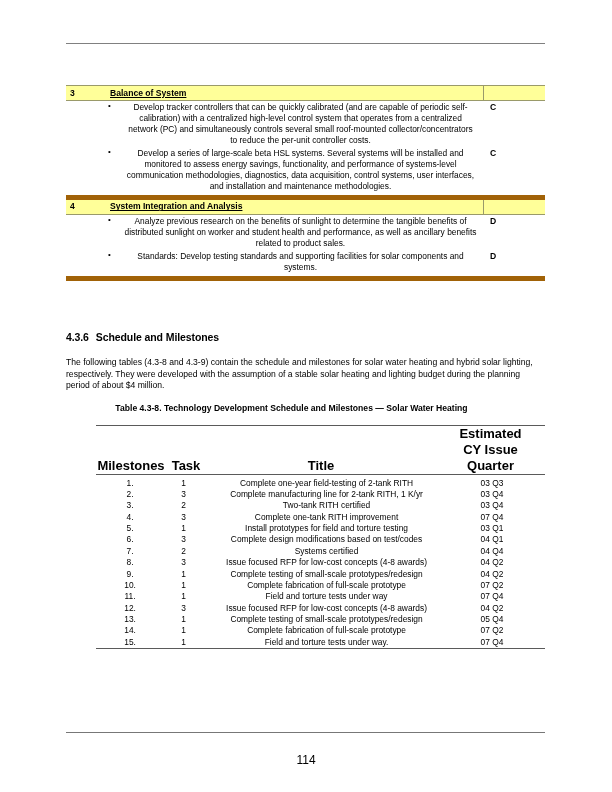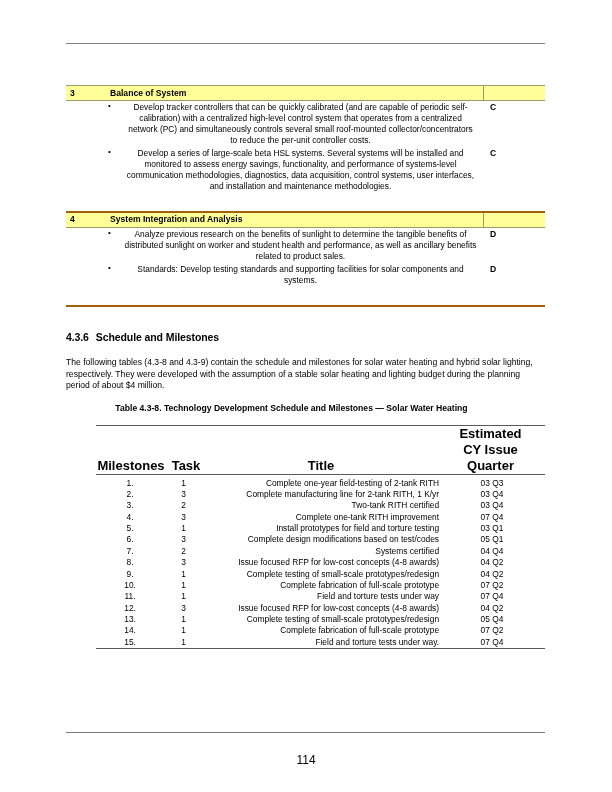--- a/index.html
+++ b/index.html
@@ -56,20 +56,21 @@
     border-bottom: 1px solid #9a9a6a;
     padding: 1.5px 0 2px 0;
     line-height: 1.2;
   }
   td.sec-num {
     width: 40px;
     padding-left: 4px !important;
   }
   td.sec-title {
     padding-left: 0 !important;
+    text-decoration: underline;
   }
   td.sec-blank {
     width: 55px;
     border-left: 1px solid #9a9a6a;
   }
 
   tr.bullet-row > td {
     padding-top: 1px;
     padding-bottom: 1px;
   }
@@ -92,22 +93,22 @@
     font-size: 8px;
   }
   td.code-cell {
     width: 55px;
     font-weight: bold;
     font-size: 8.6px;
     padding-left: 7px !important;
     white-space: nowrap;
   }
   tr.last-row > td {
-    border-bottom: 2px solid #a16207;
-    padding-bottom: 19px;
+    border-bottom: 5px solid #a16207;
+    padding-bottom: 3px;
   }
 
   
   .sec-heading {
     position: absolute;
     left: 66px;
     top: 331px;
     font-size: 10.5px;
     font-weight: bold;
     letter-spacing: -0.1px;
@@ -160,21 +161,21 @@
   }
   .thead-rule-bot {
     height: 1px;
     background: #5a5a5a;
     width: 449px;
   }
   .tbody-spacer { height: 3px; }
 
   th.c-ms, td.c-ms { width: 70px; text-align: center; }
   th.c-task, td.c-task { width: 40px; text-align: center; }
-  th.c-title, td.c-title { width: 230px; text-align: right; padding-left: 11px !important; }
+  th.c-title, td.c-title { width: 230px; text-align: center; padding-left: 11px !important; }
   th.c-date, td.c-date { width: 109px; text-align: center; }
 
   th.c-title { text-align: center; padding-left: 0 !important; }
   th.c-date { line-height: 1.2; }
 
   table.sched tbody td {
     padding: 0.2px 0;
     line-height: 1.305;
   }
 
@@ -308,21 +309,21 @@
           <tr>
             <td class="c-ms">5.</td>
             <td class="c-task">1</td>
             <td class="c-title">Install prototypes for field and torture testing</td>
             <td class="c-date">03 Q1</td>
           </tr>
           <tr>
             <td class="c-ms">6.</td>
             <td class="c-task">3</td>
             <td class="c-title">Complete design modifications based on test/codes</td>
-            <td class="c-date">05 Q1</td>
+            <td class="c-date">04 Q1</td>
           </tr>
           <tr>
             <td class="c-ms">7.</td>
             <td class="c-task">2</td>
             <td class="c-title">Systems certified</td>
             <td class="c-date">04 Q4</td>
           </tr>
           <tr>
             <td class="c-ms">8.</td>
             <td class="c-task">3</td>

